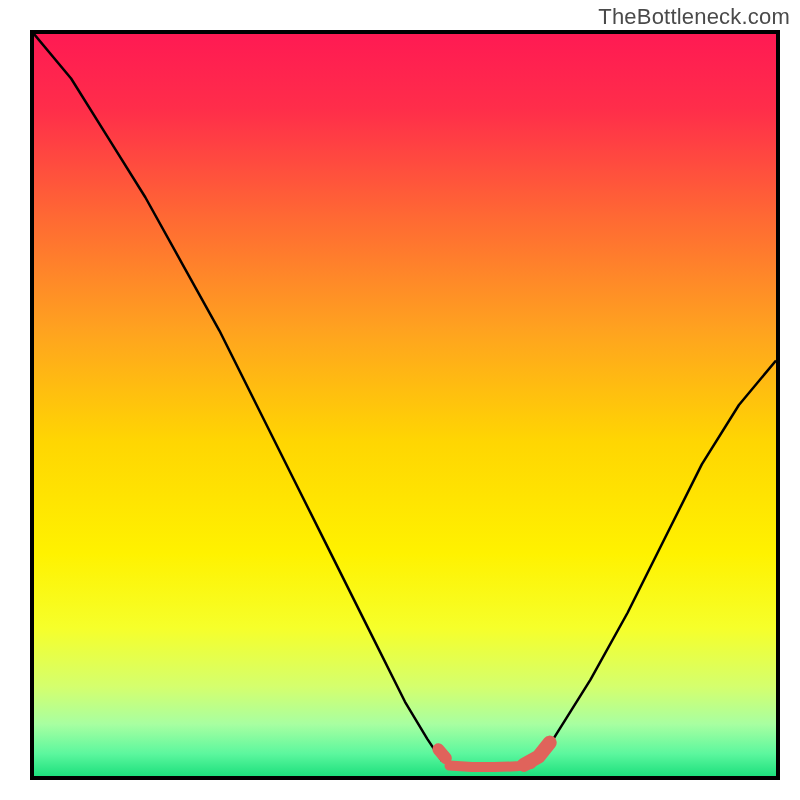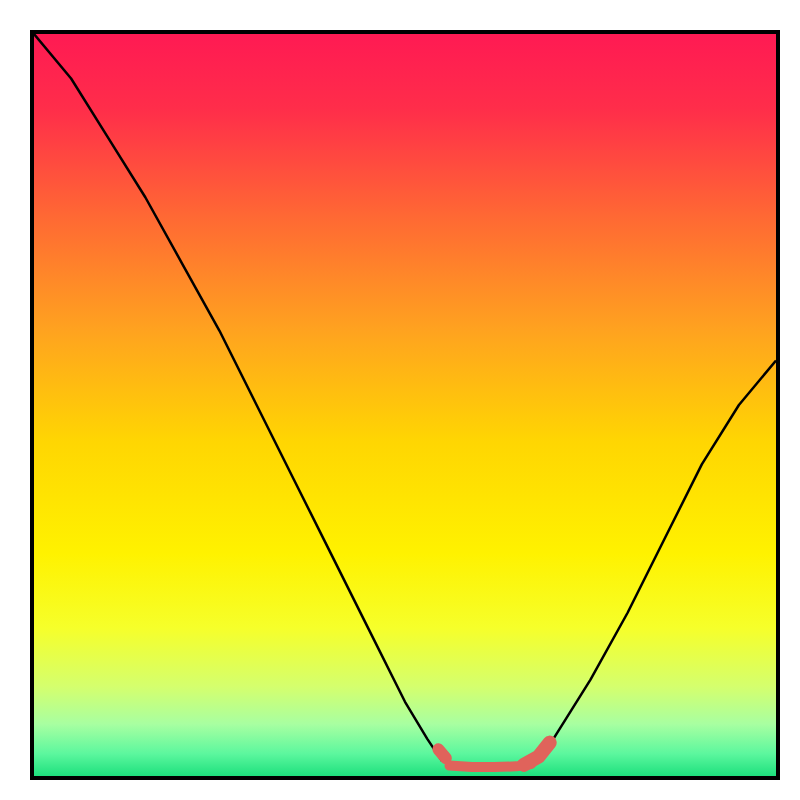--- a/index.html
+++ b/index.html
@@ -48,20 +48,21 @@
     left: 0;
     top: 0;
     width: 100%;
     height: 100%;
   }
 </style>
 </head>
 <body>
 <div class="container">
 
+<div class="watermark">TheBottleneck.com</div>
 
 <div class="plot-area">
   <svg class="gradient-bg" viewBox="0 0 742 742" preserveAspectRatio="none">
     <defs>
       <linearGradient id="bg-grad" x1="0" y1="0" x2="0" y2="1">
             <stop offset="0%" stop-color="#ff1a53"></stop>
             <stop offset="10%" stop-color="#ff2d4a"></stop>
             <stop offset="25%" stop-color="#ff6a33"></stop>
             <stop offset="40%" stop-color="#ffa31f"></stop>
             <stop offset="55.00000000000001%" stop-color="#ffd602"></stop>

